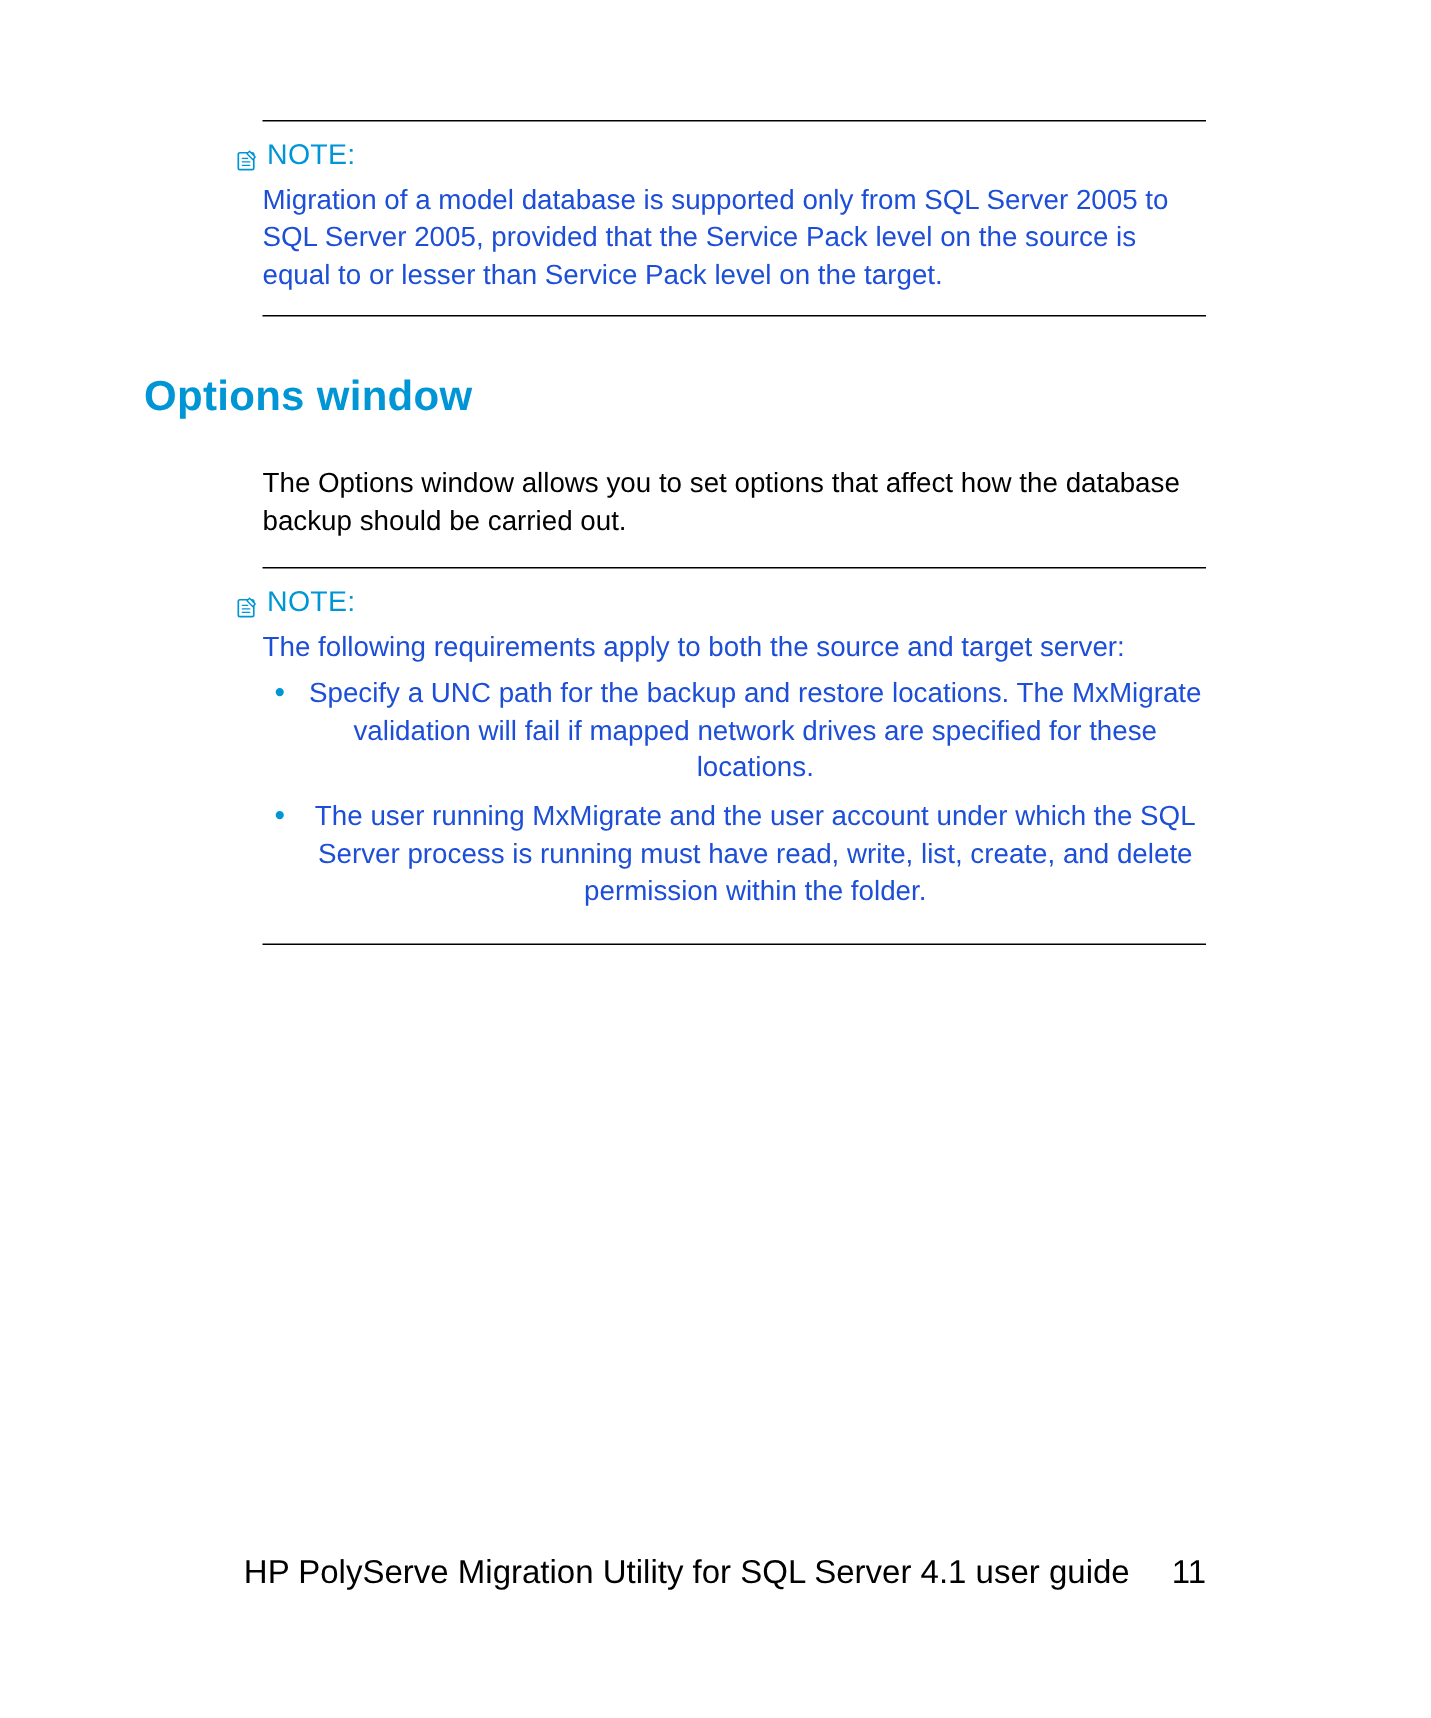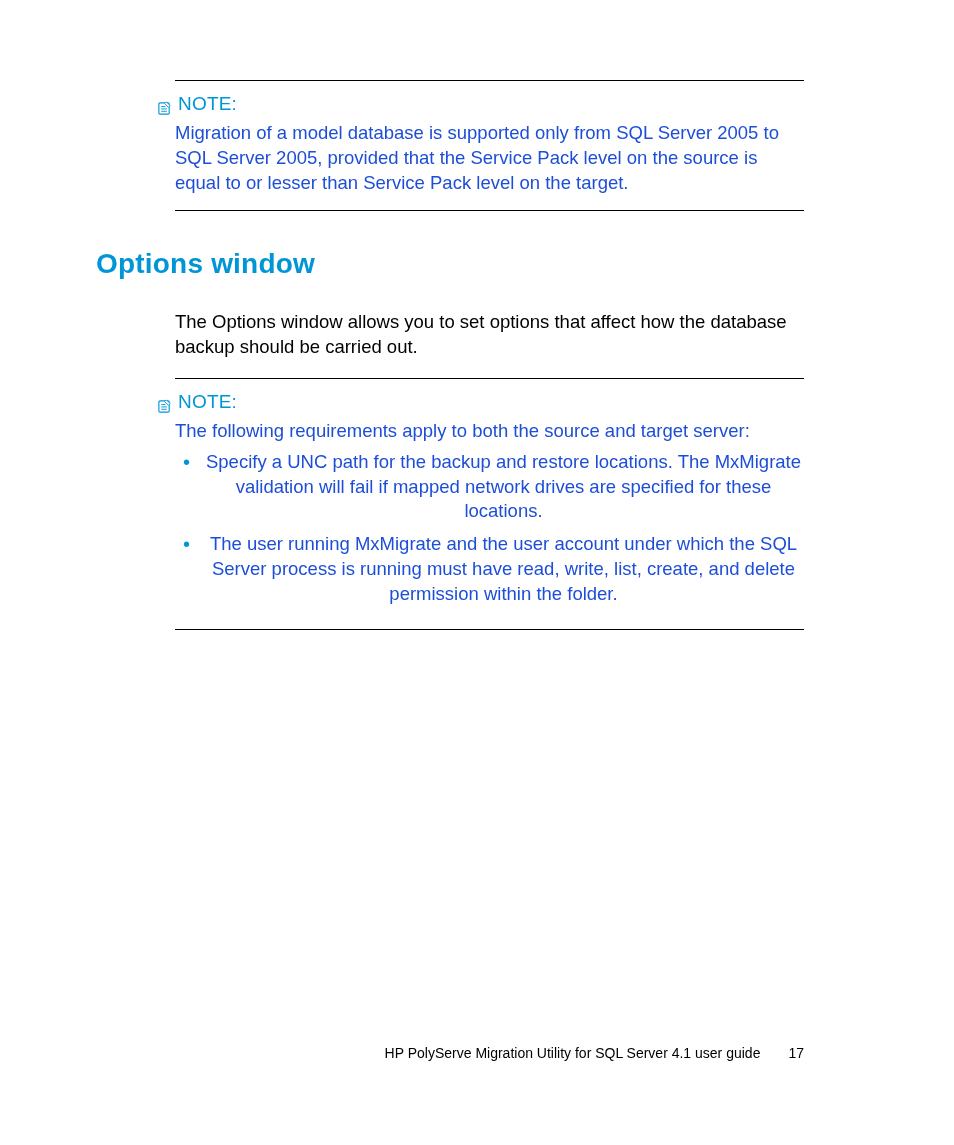--- a/index.html
+++ b/index.html
@@ -79,21 +79,21 @@
     top: 0;
     color: #0096d6;
     font-size: 20px;
     line-height: 1.2;
   }
   .bold { font-weight: 700; }
   .footer {
     position: absolute;
     bottom: 82px;
     right: 150px;
-    font-size: 14px;
+    font-size: 22px;
     display: flex;
     gap: 28px;
     align-items: center;
   }
   .note-icon {
     width: 15px;
     height: 15px;
     display: inline-block;
     flex: 0 0 15px;
   }
@@ -148,16 +148,16 @@
       <ul class="bullets">
         <li>Specify a UNC path for the backup and restore locations. The MxMigrate validation will fail if mapped network drives are specified for these locations.</li>
         <li>The user running MxMigrate and the user account under which the SQL Server process is running must have read, write, list, create, and delete permission within the folder.</li>
       </ul>
     </div>
     <hr class="hr" style="margin-top:22px;">
   </div>
 
   <div class="footer">
     <span>HP PolyServe Migration Utility for SQL Server 4.1 user guide</span>
-    <span>17</span>
+    <span>11</span>
   </div>
 
 </div>
 
 </body></html>

